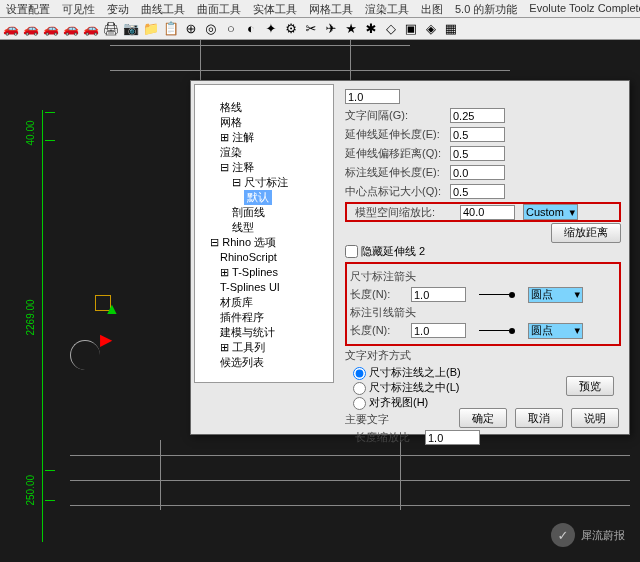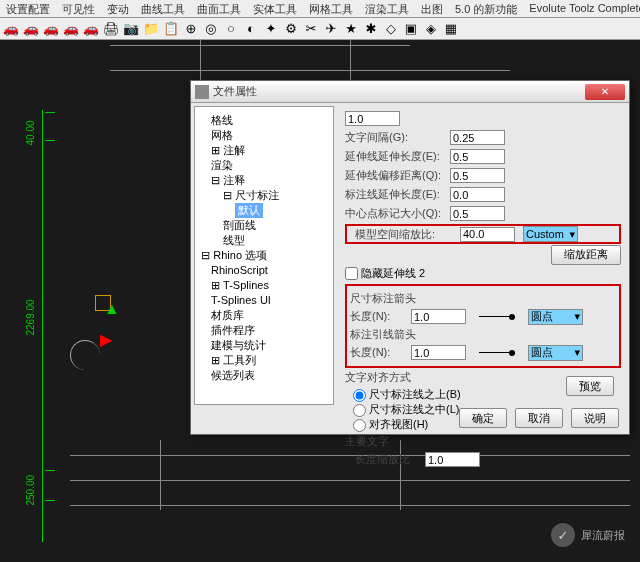--- a/index.html
+++ b/index.html
@@ -15,21 +15,21 @@
 .arrow-red{position:absolute;left:100px;top:290px;color:red;font-size:16px}
 .arrow-green{position:absolute;left:104px;top:260px;color:#0c0;font-size:16px}
 .arc{position:absolute;left:70px;top:300px;width:30px;height:30px;border:1px solid #aaa;border-radius:50%;border-right:none;border-bottom:none}
 .sq{position:absolute;left:95px;top:255px;width:16px;height:16px;border:1px solid #c90}
 .dialog{position:absolute;left:190px;top:80px;width:440px;height:355px;background:#e8e8e8;border:1px solid #666;box-shadow:2px 2px 8px rgba(0,0,0,.5)}
 .titlebar{height:22px;background:linear-gradient(#fff,#ddd);display:flex;align-items:center;padding:0 4px;border-bottom:1px solid #999}
 .titlebar .ico{width:14px;height:14px;background:#888;margin-right:4px}
 .titlebar .ttl{flex:1;color:#333}
 .titlebar .close{width:40px;height:16px;background:linear-gradient(#e77,#c33);color:#fff;text-align:center;border-radius:2px;font-size:10px;line-height:15px}
 .dlg-body{display:flex;height:305px}
-.tree{width:140px;background:#fff;border:1px solid #999;margin:3px;overflow:auto;padding:6px;font-size:11px;line-height:15px}
+.tree{width:140px;background:#fff;border:1px solid #999;margin:3px;overflow:auto;padding:15px;font-size:11px;line-height:15px}
 .tree .node{white-space:nowrap}
 .tree .i1{padding-left:10px}
 .tree .i2{padding-left:22px}
 .tree .i3{padding-left:34px}
 .tree .sel{background:#6af;color:#fff;display:inline-block;padding:0 3px}
 .panel{flex:1;padding:5px 8px;font-size:11px}
 .row{display:flex;align-items:center;margin:2px 0;height:17px}
 .row label{width:105px;color:#444}
 .row input[type=text]{width:55px;height:15px;border:1px solid #888;background:#fff;padding:0 2px;font-size:11px}
 .row.redbox{border:2px solid #c00;padding:8px}
@@ -114,25 +114,20 @@
 <span class="dim-label" style="left:30px;top:100px">40.00</span>
 <span class="dim-label" style="left:30px;top:290px">2269.00</span>
 <span class="dim-label" style="left:30px;top:460px">250.00</span>
 <div class="sq"></div>
 <div class="arrow-green">▲</div>
 <div class="arrow-red">▶</div>
 <div class="arc"></div>
 </div>
 
 <div class="dialog">
-<div class="titlebar">
-<span class="ico"></span>
-<span class="ttl">文件属性</span>
-<span class="close">✕</span>
-</div>
 <div class="dlg-body">
 <div class="tree">
 <div class="node i1">格线</div>
 <div class="node i1">网格</div>
 <div class="node i1">⊞ <span>注解</span></div>
 <div class="node i1">渲染</div>
 <div class="node i1">⊟ <span>注释</span></div>
 <div class="node i2">⊟ <span>尺寸标注</span></div>
 <div class="node i3"><span class="sel">默认</span></div>
 <div class="node i2">剖面线</div>

